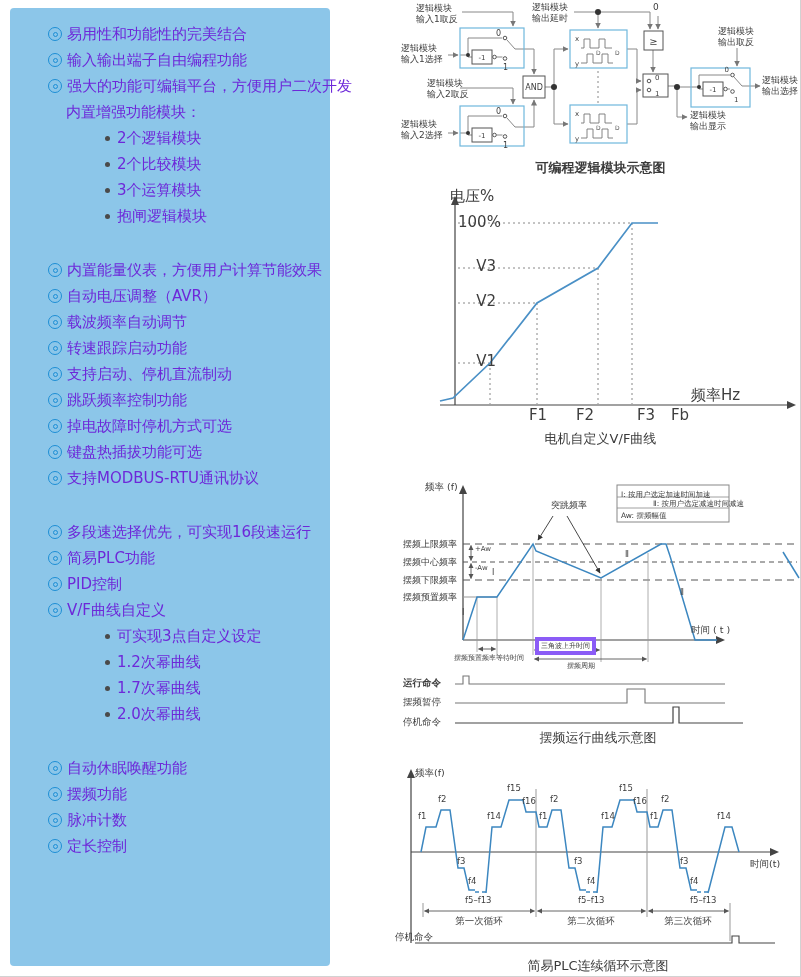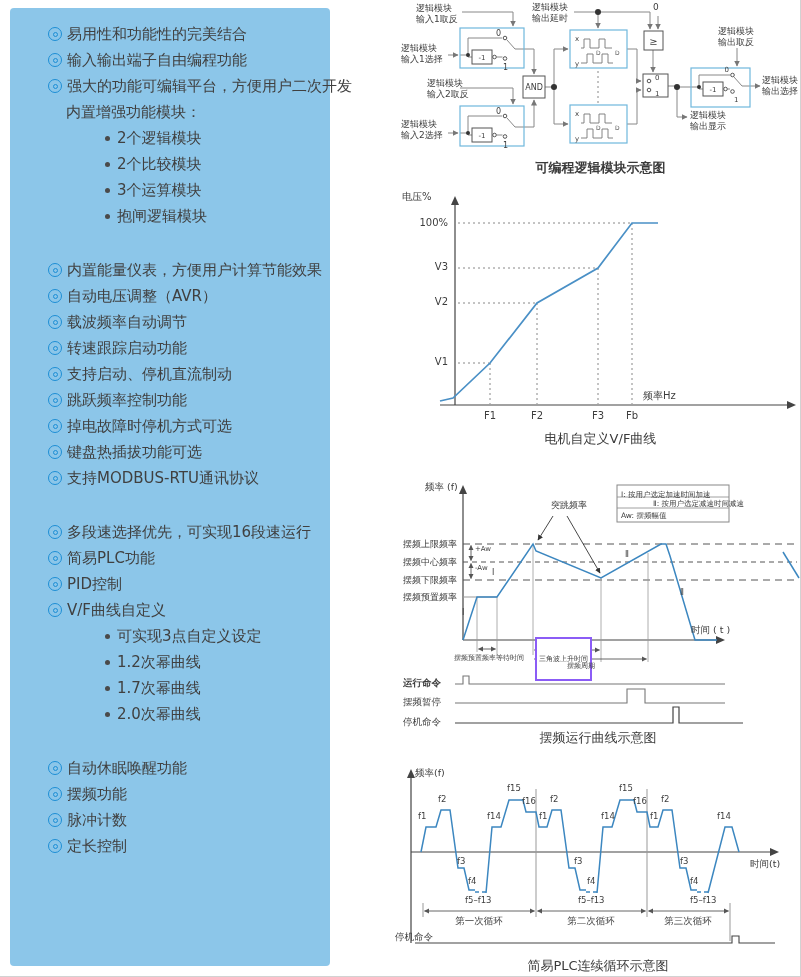--- a/index.html
+++ b/index.html
@@ -4,42 +4,42 @@
 <style>
   html,body{margin:0;padding:0;background:#fff;}
   #page{position:relative;width:801px;height:977px;background:#fff;
         border-right:1px solid #d2d2d2;border-bottom:1px solid #d2d2d2;box-sizing:border-box;
         font-family:"DejaVu Sans","Liberation Sans",sans-serif;overflow:hidden;}
   
   #panel{position:absolute;left:10px;top:8px;width:320px;height:958px;background:#8cc6e9;border-radius:4px;}
   .feat-list{padding-top:13px;}
   .group{margin-top:0;}
   .group + .group{margin-top:28px;}
-  .row{display:flex;align-items:center;height:26px;color:#404040;font-size:15px;}
+  .row{display:flex;align-items:center;height:26px;color:#6d28d9;font-size:15px;}
   .row .txt{white-space:nowrap;}
   .row.main{padding-left:38px;}
   .row.cont{padding-left:56px;}
   .row.sub{padding-left:95px;}
   .bull{width:14px;height:14px;border:1.6px solid #1d8ed5;border-radius:50%;
         display:flex;align-items:center;justify-content:center;margin-right:5px;flex:0 0 auto;box-sizing:border-box;}
   .bull .bi{width:5px;height:5px;border:1.4px solid #1d8ed5;border-radius:50%;box-sizing:border-box;}
   .dot{width:5px;height:5px;background:#4a4a4a;border-radius:50%;margin-right:7px;flex:0 0 auto;}
   
   .fig{position:absolute;}
   .fig svg{position:absolute;left:0;top:0;}
   .lbl{position:absolute;font-size:9px;line-height:11px;color:#3d3d3d;white-space:pre-line;}
   .lbl.f7{font-size:7px;line-height:8px;}
   .lbl.f75{font-size:7.5px;line-height:11px;}
   .lbl.f8{font-size:8px;line-height:9px;}
   .lbl.f85{font-size:8.5px;line-height:9px;}
   .lbl.f95{font-size:9.5px;line-height:11px;}
-  .lbl.f11{font-size:10px;line-height:13px;}
+  .lbl.f11{font-size:15px;line-height:13px;margin-left:48px;}
   .lbl.right{text-align:right;}
   .lbl.center{text-align:center;}
-  .lbl.boxed{border:2px solid #8b5cf6;background:#fff;padding:16px 2px;}
+  .lbl.boxed{border:4px solid #8b5cf6;background:#fff;padding:1px 2px;}
   .cap{position:absolute;width:100%;text-align:center;font-size:13px;color:#3a3a3a;}
 </style>
 </head>
 <body>
 
 <div id="page">
 
   <div id="panel">
     <div class="feat-list">
       <div class="group">

